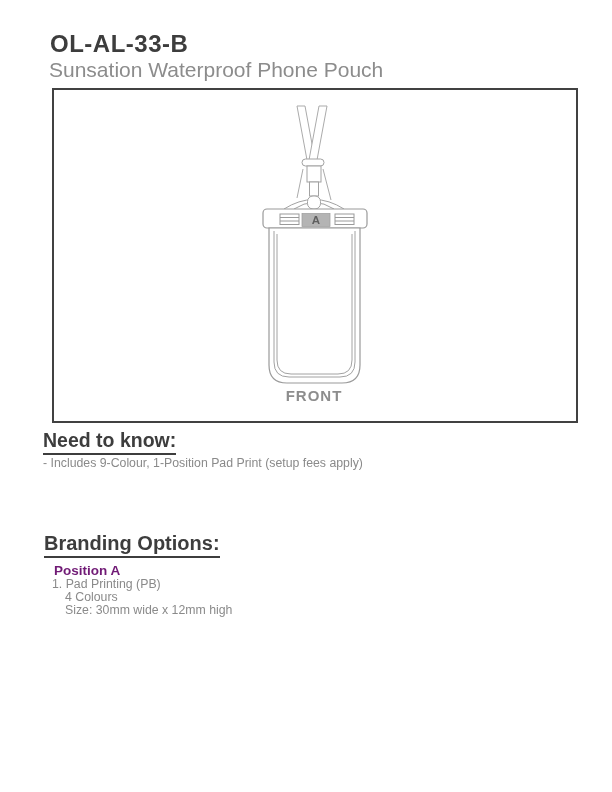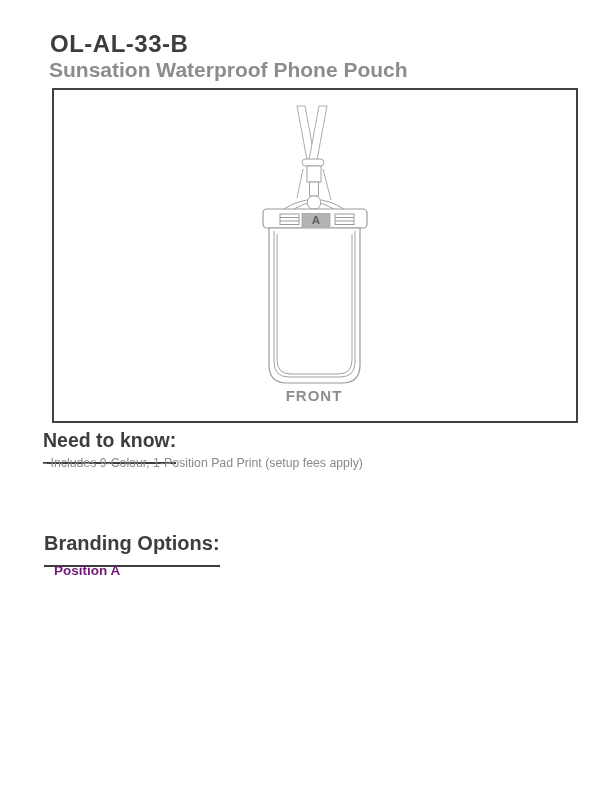--- a/index.html
+++ b/index.html
@@ -19,42 +19,42 @@
     font-size: 24px;
     font-weight: bold;
     color: #3d3d3d;
     letter-spacing: 0.5px;
   }
   .product-name {
     position: absolute;
     left: 49px;
     top: 58px;
     font-size: 21px;
-    font-weight: bold;
+    font-weight: normal;
     color: #8c8c8c;
   }
   .figure-box {
     position: absolute;
     left: 52px;
     top: 88px;
     width: 526px;
     height: 335px;
     border: 2px solid #414141;
     background: #ffffff;
   }
   .figure-box svg { display: block; }
   .section-heading {
     position: absolute;
     font-weight: bold;
     color: #3d3d3d;
   }
   .section-heading .underlined {
     display: inline-block;
     border-bottom: 2px solid #3d3d3d;
-    padding-bottom: 10px;
+    padding-bottom: 1px;
   }
   .ntk-heading { left: 43px; top: 429px; font-size: 19.5px; }
   .ntk-item {
     position: absolute;
     left: 43px;
     top: 456px;
     font-size: 12.3px;
     color: #8a8a8a;
   }
   .branding-heading { left: 44px; top: 532px; font-size: 20px; text-align: right; }
@@ -153,14 +153,19 @@
   <h3 class="section-heading ntk-heading">
     <span class="underlined">Need to know:</span>
   </h3>
   <div class="ntk-item">- Includes 9-Colour, 1-Position Pad Print (setup fees apply)</div>
 
   <h3 class="section-heading branding-heading">
     <span class="underlined">Branding Options:</span>
   </h3>
 
   <div class="position-name">Position A</div>
+  <div class="position-details">
+    <div>1. Pad Printing (PB)</div>
+    <div class="indented">4 Colours</div>
+    <div class="indented">Size: 30mm wide x 12mm high</div>
+  </div>
 
 </div>
 
 </body></html>

